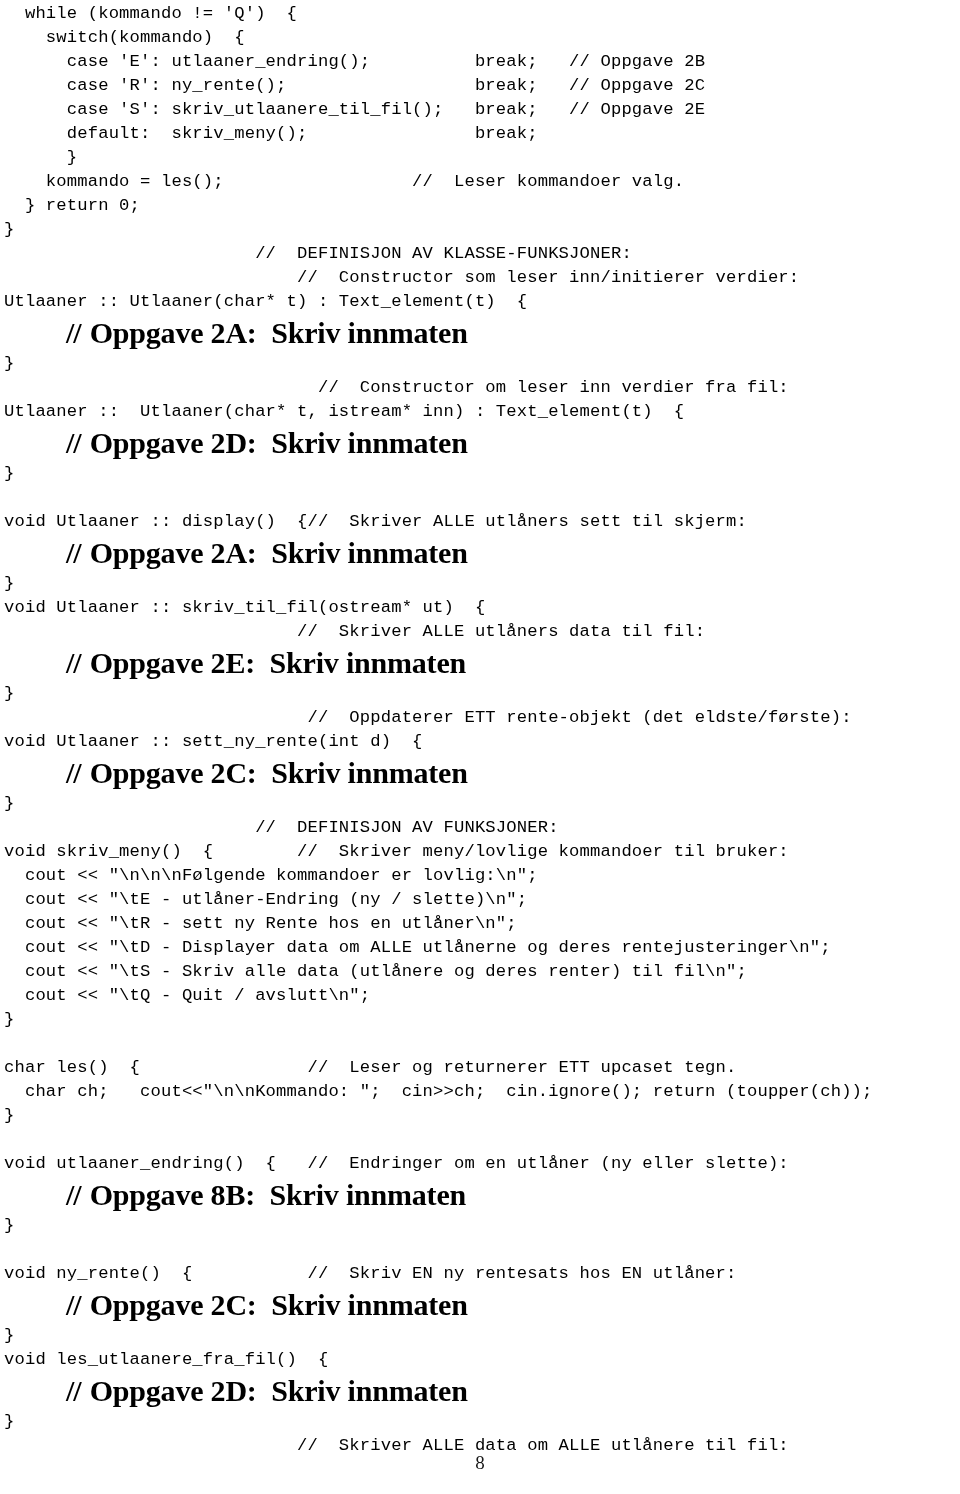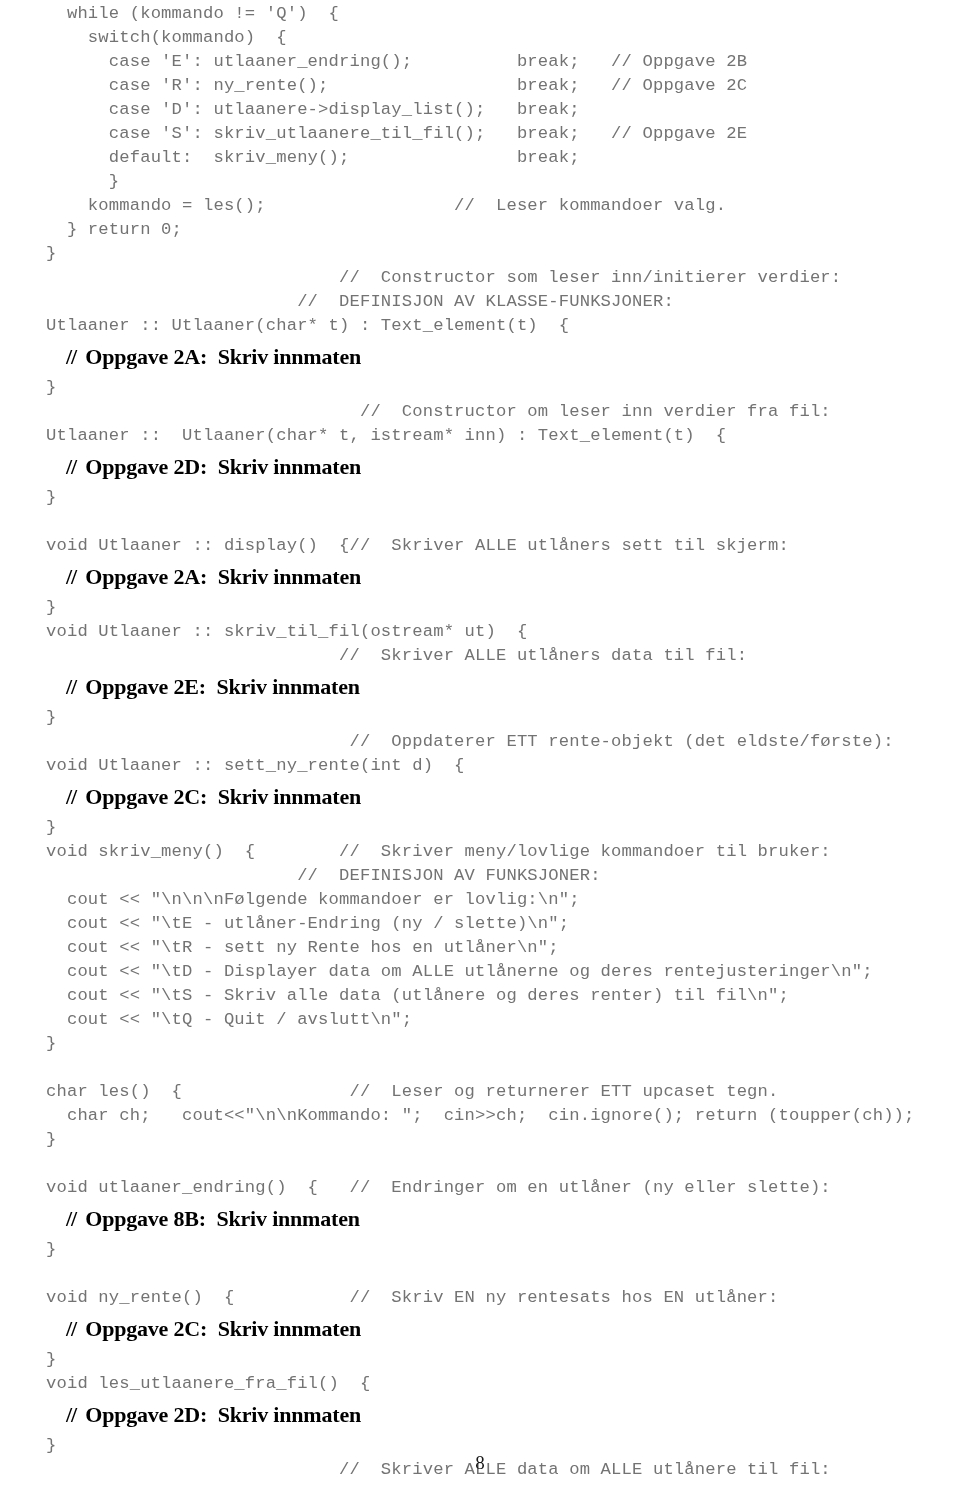--- a/index.html
+++ b/index.html
@@ -31,34 +31,33 @@
   }
   
   .line {
     display: block;
     height: 24px;
     line-height: 24px;
     font-family: "Liberation Mono", "DejaVu Sans Mono", monospace;
     font-size: 17.2px;
     letter-spacing: 0.15px;
     white-space: pre;
-    color: #737373;
-    margin-left: 42px;
+    color: #000000;
   }
   .line .bold {
     font-weight: normal;
   }
   
   .task {
     display: block;
     height: 38px;
     line-height: 38px;
     font-family: "Liberation Serif", "DejaVu Serif", serif;
     font-weight: bold;
-    font-size: 22px;
+    font-size: 30px;
     white-space: pre;
     color: #000000;
     padding-left: 62px;
     letter-spacing: -0.2px;
   }
   .task .slashes {
     letter-spacing: -1px;
     padding-right: 9px;
   }
   
@@ -81,50 +80,49 @@
 </head>
 <body>
 
 <div id="page">
 
   <div id="listing">
       <div class="line"><span>  while (kommando != 'Q')  {</span></div>
       <div class="line"><span>    switch(kommando)  {</span></div>
       <div class="line"><span>      case 'E': utlaaner_endring();          break;   // </span><span class="bold">Oppgave 2B</span></div>
       <div class="line"><span>      case 'R': ny_rente();                  break;   // </span><span class="bold">Oppgave 2C</span></div>
-      <div class="line"><span>      case 'D': utlaanere-&gt;display_list();   break;</span></div>
       <div class="line"><span>      case 'S': skriv_utlaanere_til_fil();   break;   // </span><span class="bold">Oppgave 2E</span></div>
       <div class="line"><span>      default:  skriv_meny();                break;</span></div>
       <div class="line"><span>      }</span></div>
       <div class="line"><span>    kommando = les();                  //  Leser kommandoer valg.</span></div>
       <div class="line"><span>  } return 0;</span></div>
       <div class="line"><span>}</span></div>
+      <div class="line"><span>                        //  DEFINISJON AV KLASSE-FUNKSJONER:</span></div>
       <div class="line"><span>                            //  Constructor som leser inn/initierer verdier:</span></div>
-      <div class="line"><span>                        //  DEFINISJON AV KLASSE-FUNKSJONER:</span></div>
       <div class="line"><span>Utlaaner :: Utlaaner(char* t) : Text_element(t)  {</span></div>
       <div class="task"><span class="slashes">//</span><span>Oppgave 2A:  Skriv innmaten</span></div>
       <div class="line"><span>}</span></div>
       <div class="line"><span>                              //  Constructor om leser inn verdier fra fil:</span></div>
       <div class="line"><span>Utlaaner ::  Utlaaner(char* t, istream* inn) : Text_element(t)  {</span></div>
       <div class="task"><span class="slashes">//</span><span>Oppgave 2D:  Skriv innmaten</span></div>
       <div class="line"><span>}</span></div>
       <div class="blank"></div>
       <div class="line"><span>void Utlaaner :: display()  {//  Skriver ALLE utlåners sett til skjerm:</span></div>
       <div class="task"><span class="slashes">//</span><span>Oppgave 2A:  Skriv innmaten</span></div>
       <div class="line"><span>}</span></div>
       <div class="line"><span>void Utlaaner :: skriv_til_fil(ostream* ut)  {</span></div>
       <div class="line"><span>                            //  Skriver ALLE utlåners data til fil:</span></div>
       <div class="task"><span class="slashes">//</span><span>Oppgave 2E:  Skriv innmaten</span></div>
       <div class="line"><span>}</span></div>
       <div class="line"><span>                             //  Oppdaterer ETT rente-objekt (det eldste/første):</span></div>
       <div class="line"><span>void Utlaaner :: sett_ny_rente(int d)  {</span></div>
       <div class="task"><span class="slashes">//</span><span>Oppgave 2C:  Skriv innmaten</span></div>
       <div class="line"><span>}</span></div>
+      <div class="line"><span>                        //  DEFINISJON AV FUNKSJONER:</span></div>
       <div class="line"><span>void skriv_meny()  {        //  Skriver meny/lovlige kommandoer til bruker:</span></div>
-      <div class="line"><span>                        //  DEFINISJON AV FUNKSJONER:</span></div>
       <div class="line"><span>  cout &lt;&lt; "\n\n\nFølgende kommandoer er lovlig:\n";</span></div>
       <div class="line"><span>  cout &lt;&lt; "\tE - utlåner-Endring (ny / slette)\n";</span></div>
       <div class="line"><span>  cout &lt;&lt; "\tR - sett ny Rente hos en utlåner\n";</span></div>
       <div class="line"><span>  cout &lt;&lt; "\tD - Displayer data om ALLE utlånerne og deres rentejusteringer\n";</span></div>
       <div class="line"><span>  cout &lt;&lt; "\tS - Skriv alle data (utlånere og deres renter) til fil\n";</span></div>
       <div class="line"><span>  cout &lt;&lt; "\tQ - Quit / avslutt\n";</span></div>
       <div class="line"><span>}</span></div>
       <div class="blank"></div>
       <div class="line"><span>char les()  {                //  Leser og returnerer ETT upcaset tegn.</span></div>
       <div class="line"><span>  char ch;   cout&lt;&lt;"\n\nKommando: ";  cin&gt;&gt;ch;  cin.ignore(); return (toupper(ch));</span></div>

